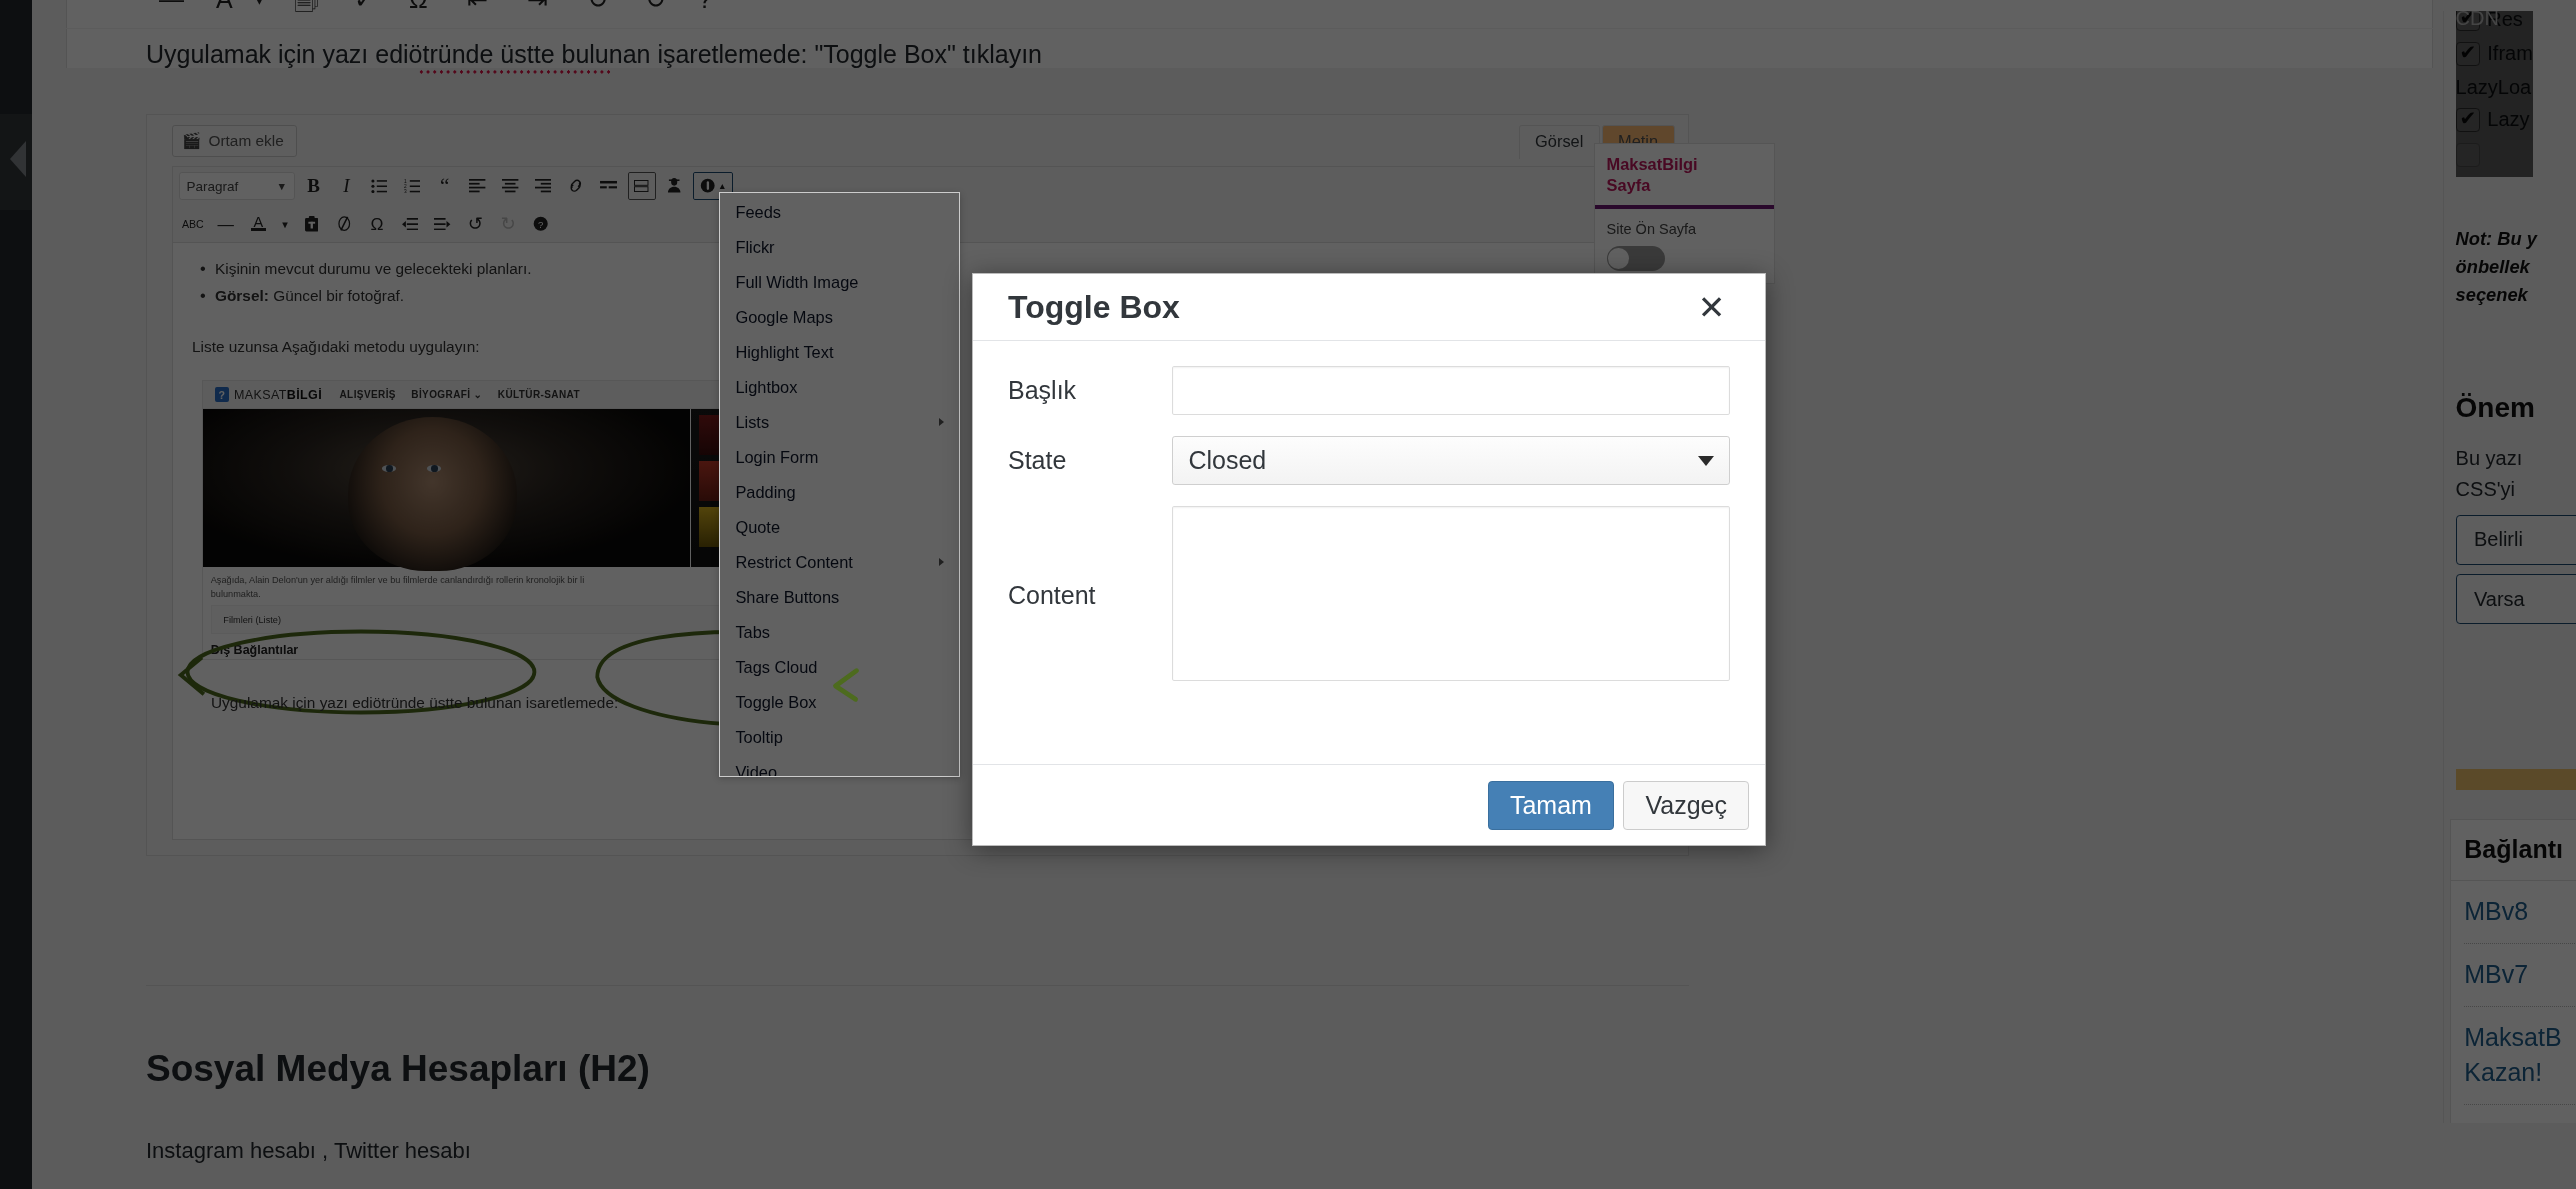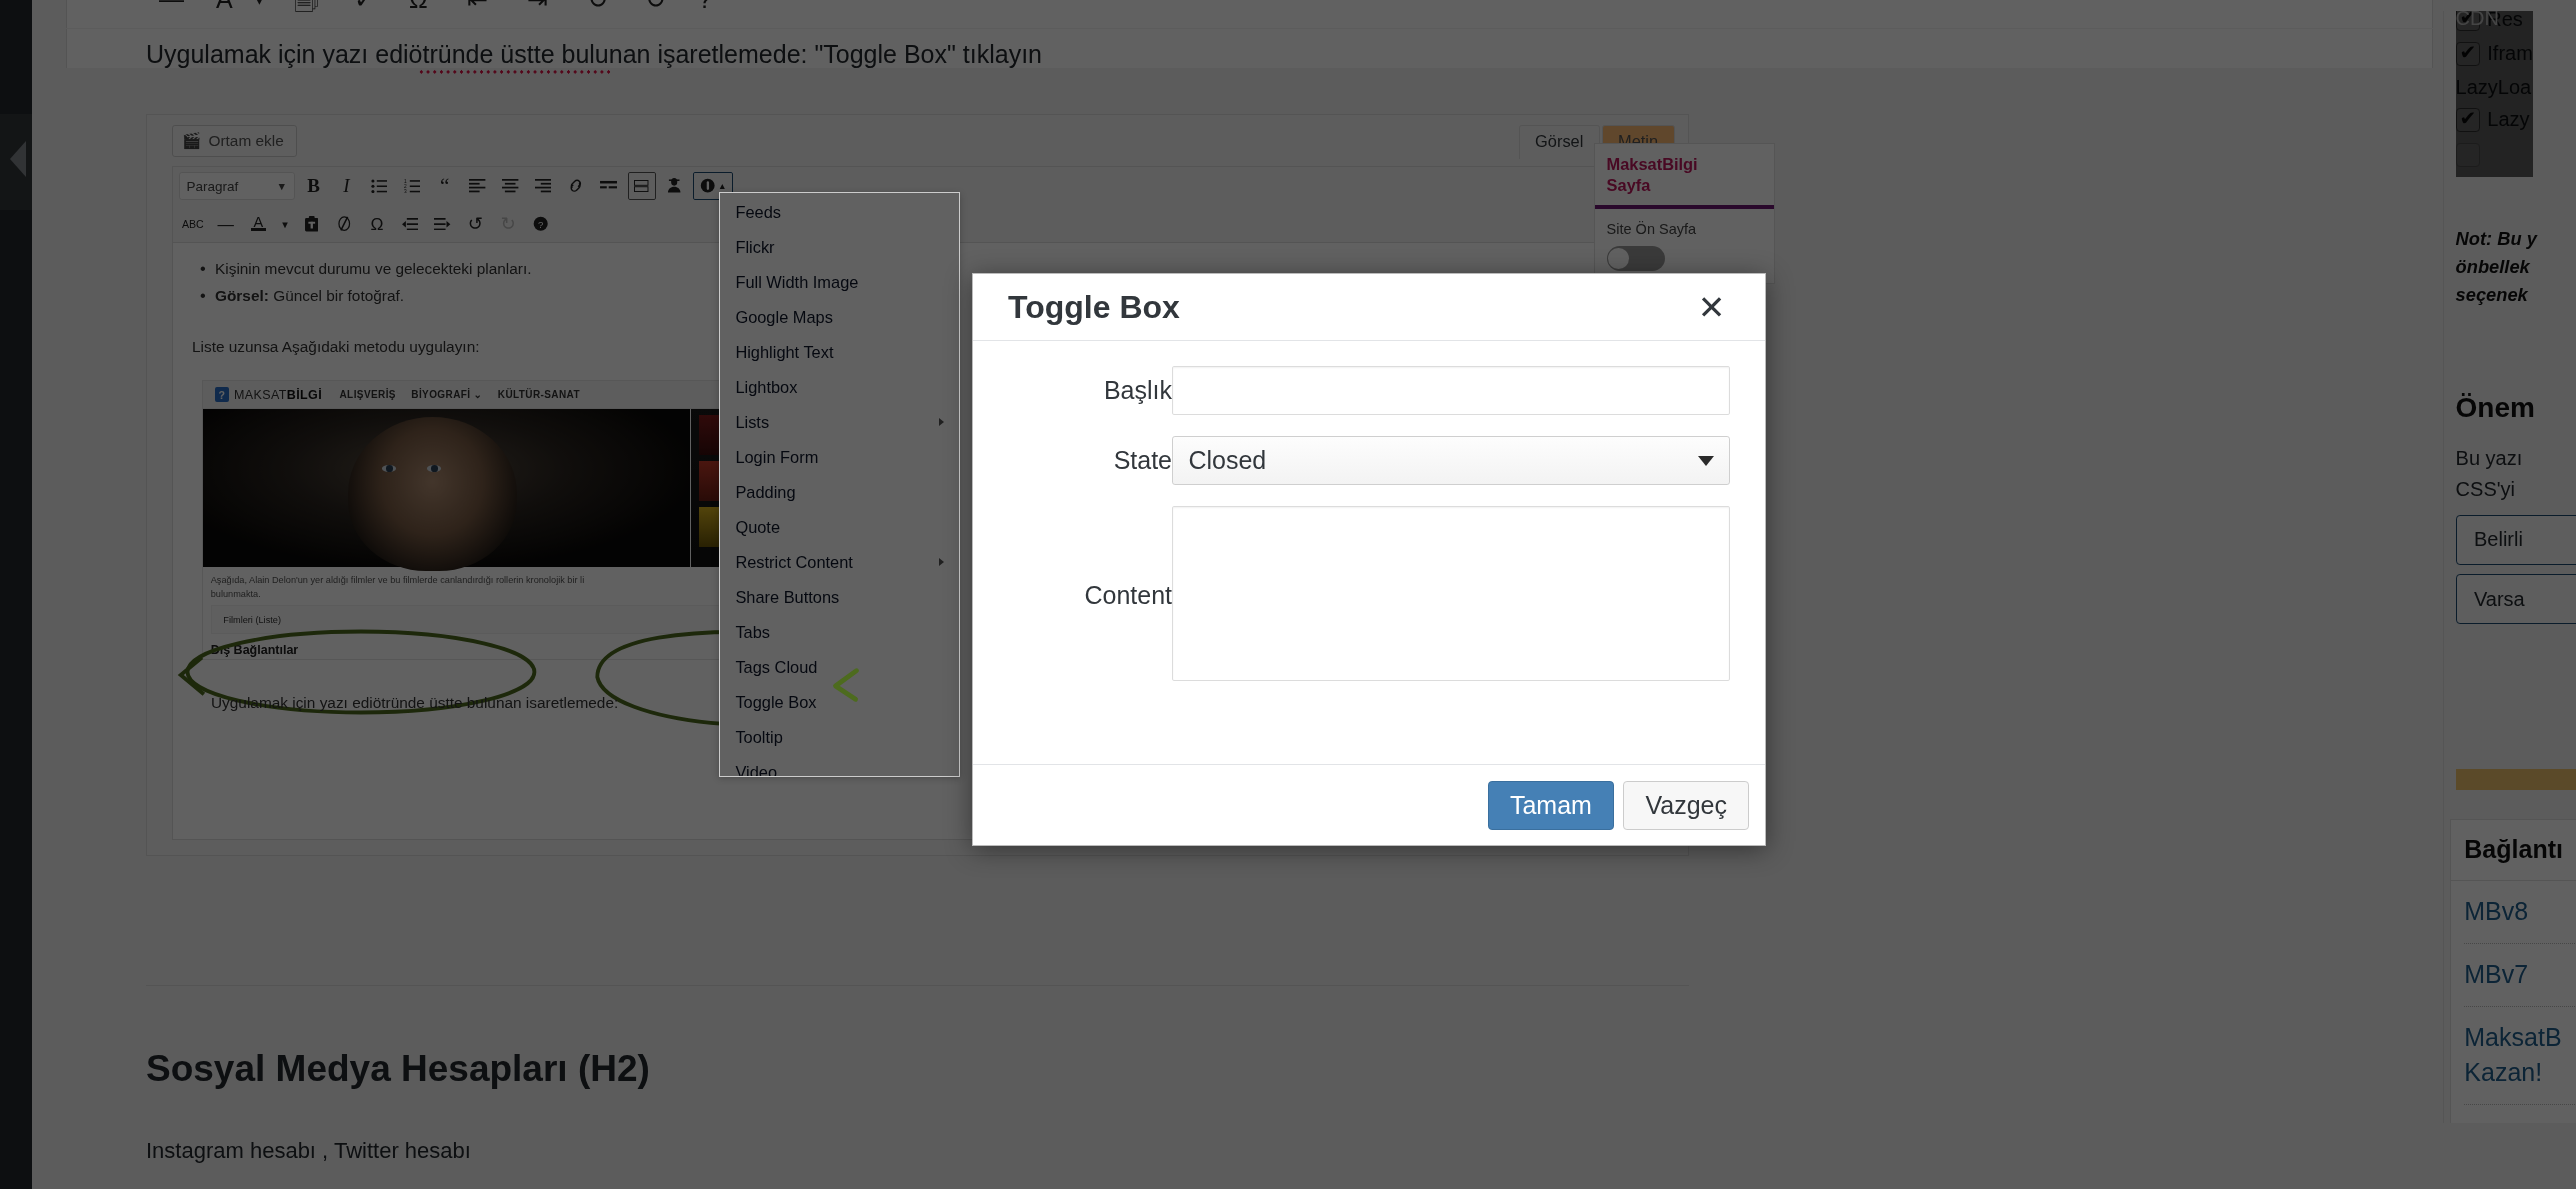--- a/index.html
+++ b/index.html
@@ -334,21 +334,21 @@
     font-size: 33px; color: #32373c; line-height: 1;
     width: 37px; height: 37px; display: flex; align-items: center;
     justify-content: center;
   }
   .modal-bd {
     flex: 1; padding: 25px 35px 3.9px 35px;
   }
   .frow { display: flex; align-items: center; margin-bottom: 21px; }
   .frow.tall { align-items: center; }
   .flabel {
-    width: 164px; flex: none; font-size: 25px; color: #32373c; text-align: right;
+    width: 164px; flex: none; font-size: 25px; color: #32373c;
   }
   .fctl { flex: 1; }
   .finput {
     width: 100%; height: 49px;
     border: 1px solid #dcdcdc; border-radius: 1.9px;
     background: #fff; box-shadow: inset 0 1px 1.9px rgba(0,0,0,.06);
     font-size: 23px; color: #32373c; padding: 0 11.6px;
     font-family: "Liberation Sans", sans-serif;
     outline: none;
   }

